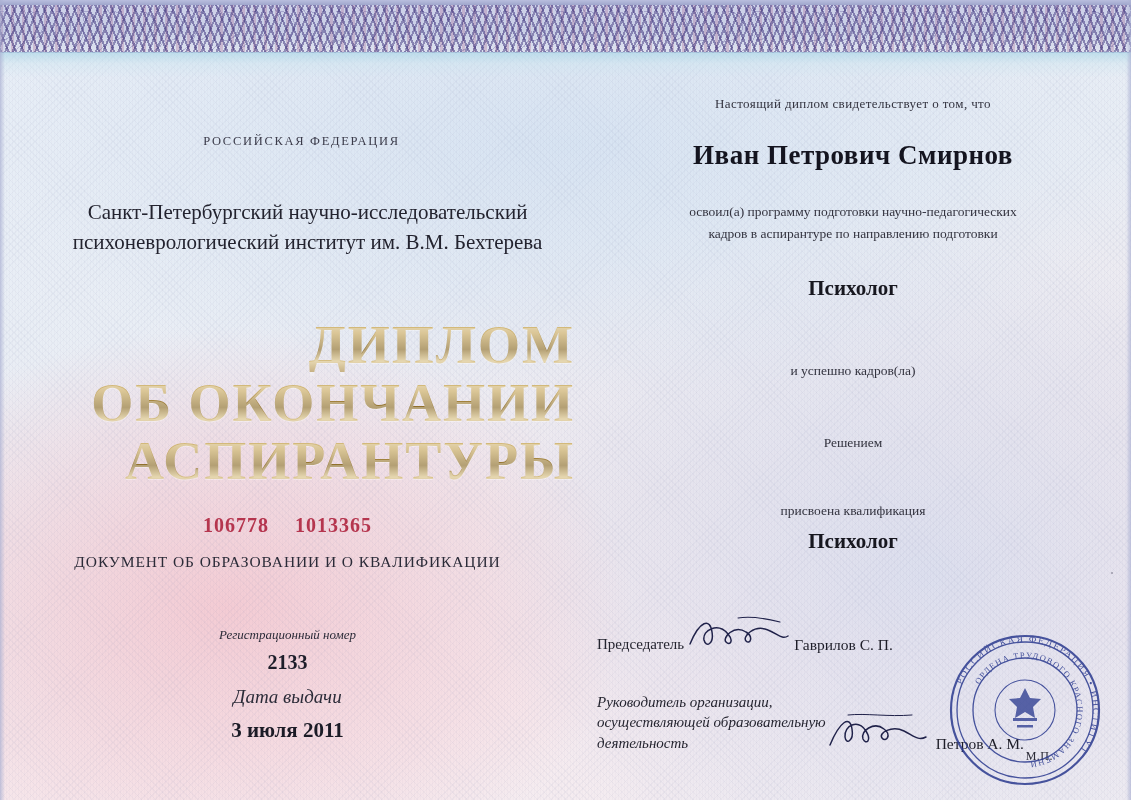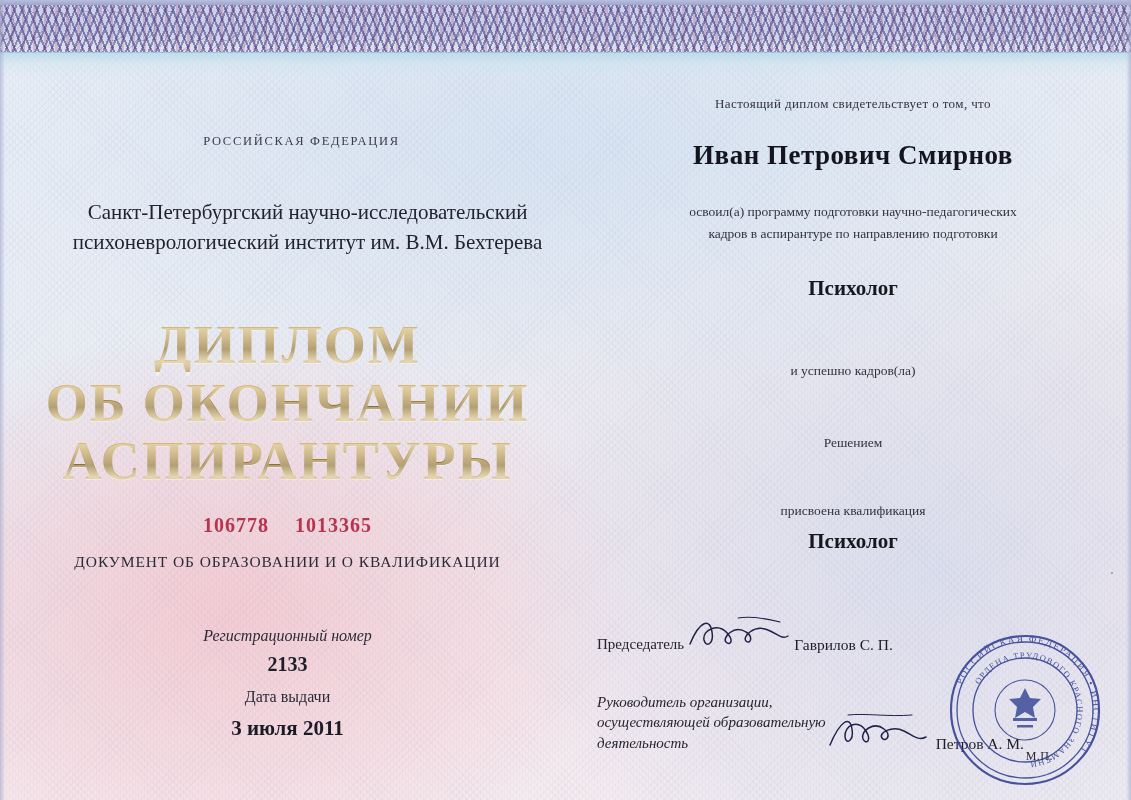--- a/index.html
+++ b/index.html
@@ -90,21 +90,21 @@
     text-align: center;
     font-size: 21px;
     line-height: 1.45;
     color: #23232f;
     padding-left: 40px;
   }
   .institute .l2 { display: block; }
 
   .title-block {
     margin-top: 60px;
-    text-align: center;
+    text-align: right;
     line-height: 1.0;
   }
   .title-block .tline {
     display: block;
     font-family: "Liberation Serif", serif;
     font-weight: bold;
     letter-spacing: 2px;
     background: linear-gradient(180deg, #e6d6a8 0%, #c7a85f 28%, #8c6d2a 58%, #d9c287 80%, #a98843 100%);
     -webkit-background-clip: text;
     background-clip: text;
@@ -129,35 +129,36 @@
     margin-top: 16px;
     text-align: center;
     font-size: 15.5px;
     letter-spacing: 0.9px;
     color: #2b2b38;
   }
 
   .reg-label {
     margin-top: 56px;
     text-align: center;
-    font-size: 16px;
+    font-size: 13px;
     font-style: italic;
     color: #2b2b38;
   }
   .reg-number {
     margin-top: 8px;
     text-align: center;
     font-size: 20px;
     font-weight: bold;
     color: #1e1e2a;
   }
   .date-label {
     margin-top: 12px;
     text-align: center;
-    font-size: 16px;
+    font-size: 19px;
+    font-style: italic;
     color: #2b2b38;
   }
   .date-value {
     margin-top: 10px;
     text-align: center;
     font-size: 21px;
     font-weight: bold;
     color: #1b1b26;
   }
 

